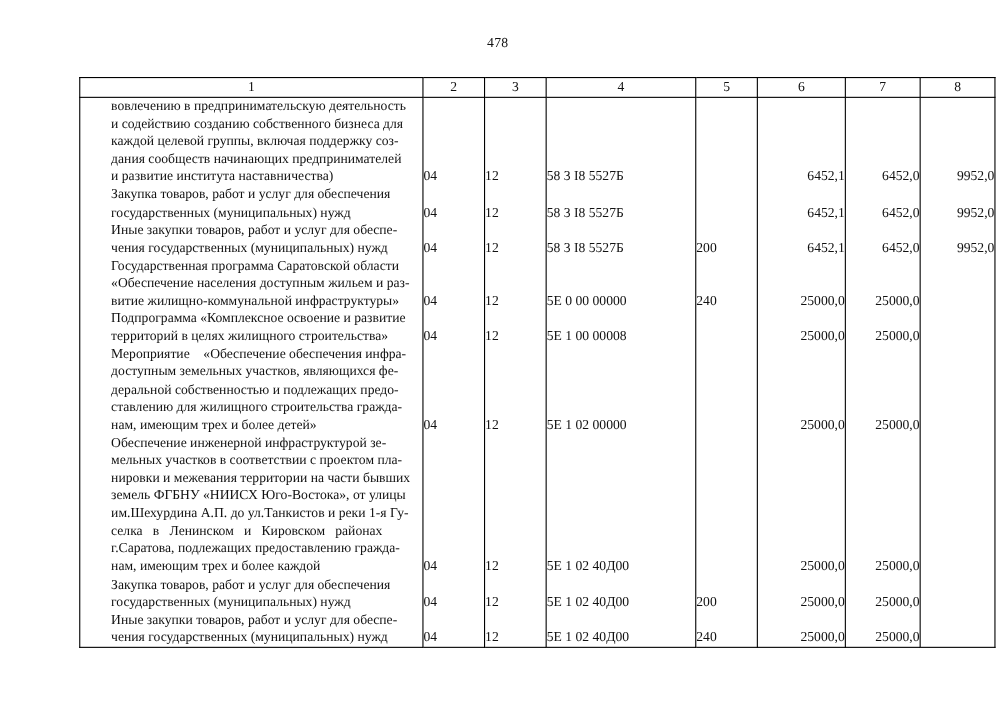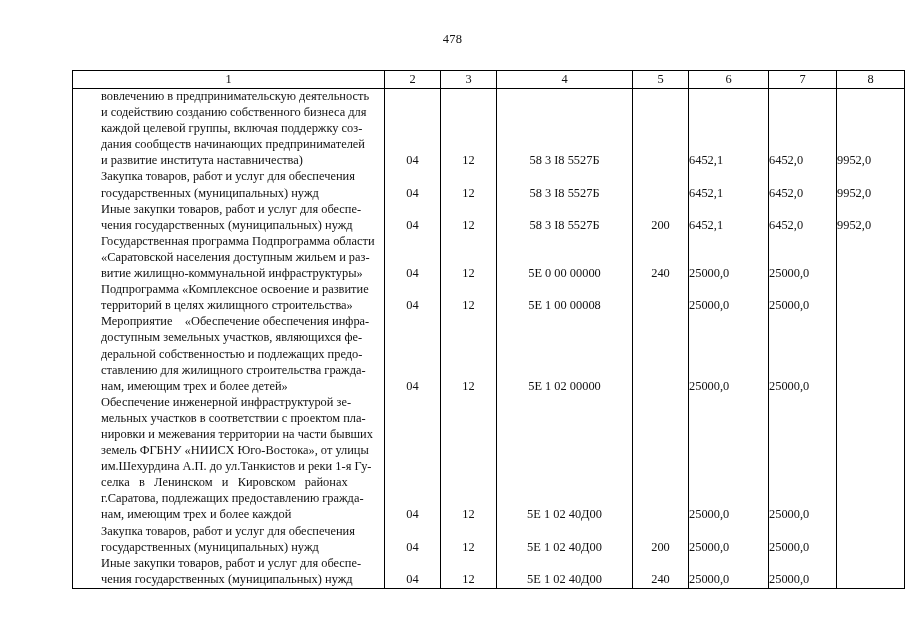--- a/index.html
+++ b/index.html
@@ -56,25 +56,25 @@
     vertical-align: middle;
     font-size: 12.4px;
   }
   
   td.c1 {
     padding: 2px 4px 4px 4px;
     text-align: justify;
     text-align-last: left;
   }
   td.cn {
-    text-align: center;
+    text-align: left;
     padding: 2px 2px 4px 2px;
   }
   td.cr {
-    text-align: left;
+    text-align: right;
     padding: 2px 8px 4px 2px;
   }
   .line {
     height: 16.1px;
     white-space: pre-wrap;
     overflow: hidden;
   }
   .c1 .line {
     text-align: justify;
     text-align-last: left;
@@ -129,22 +129,22 @@
             <div id="col1">
                 <div class="line">вовлечению в предпринимательскую деятельность</div>
                 <div class="line">и содействию созданию собственного бизнеса для</div>
                 <div class="line">каждой целевой группы, включая поддержку соз-</div>
                 <div class="line">дания сообществ начинающих предпринимателей</div>
                 <div class="line plain">и развитие института наставничества)</div>
                 <div class="line">Закупка товаров, работ и услуг для обеспечения</div>
                 <div class="line plain">государственных (муниципальных) нужд</div>
                 <div class="line">Иные закупки товаров, работ и услуг для обеспе-</div>
                 <div class="line plain">чения государственных (муниципальных) нужд</div>
-                <div class="line">Государственная программа Подпрограмма области</div>
-                <div class="line">«Саратовской населения доступным жильем и раз-</div>
+                <div class="line">Государственная программа Саратовской области</div>
+                <div class="line">«Обеспечение населения доступным жильем и раз-</div>
                 <div class="line plain">витие жилищно-коммунальной инфраструктуры»</div>
                 <div class="line">Подпрограмма «Комплексное освоение и развитие</div>
                 <div class="line plain">территорий в целях жилищного строительства»</div>
                 <div class="line">Мероприятие    «Обеспечение обеспечения инфра-</div>
                 <div class="line">доступным земельных участков, являющихся фе-</div>
                 <div class="line">деральной собственностью и подлежащих предо-</div>
                 <div class="line">ставлению для жилищного строительства гражда-</div>
                 <div class="line plain">нам, имеющим трех и более детей»</div>
                 <div class="line">Обеспечение инженерной инфраструктурой зе-</div>
                 <div class="line">мельных участков в соответствии с проектом пла-</div>

